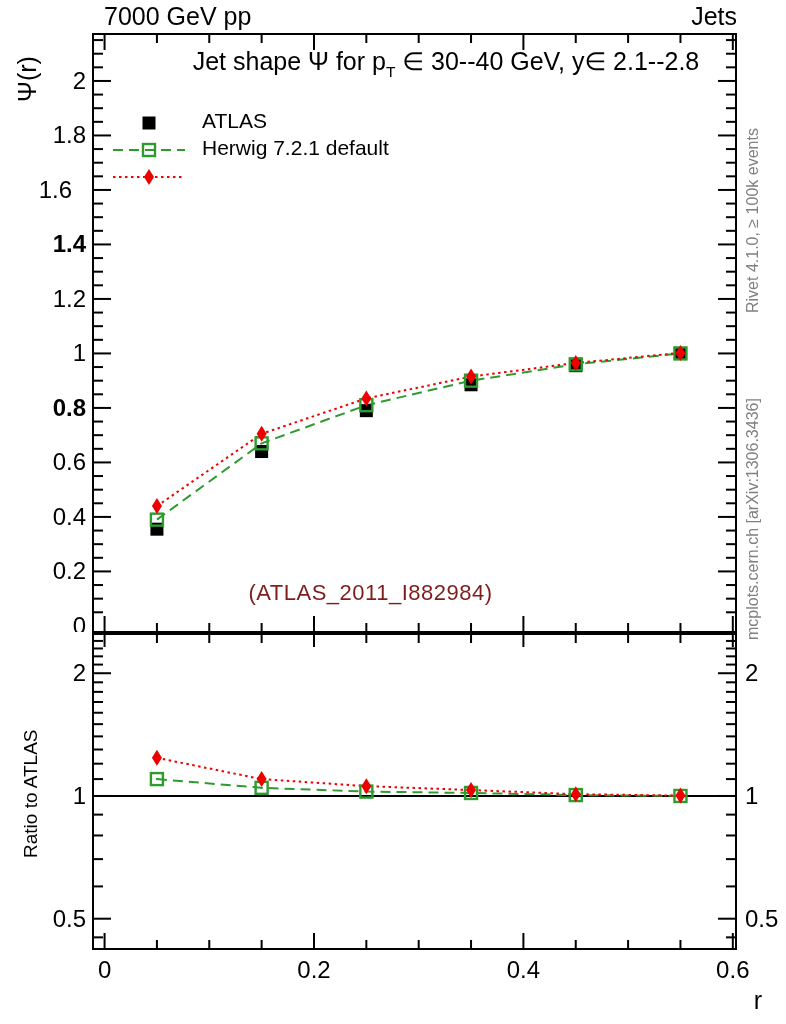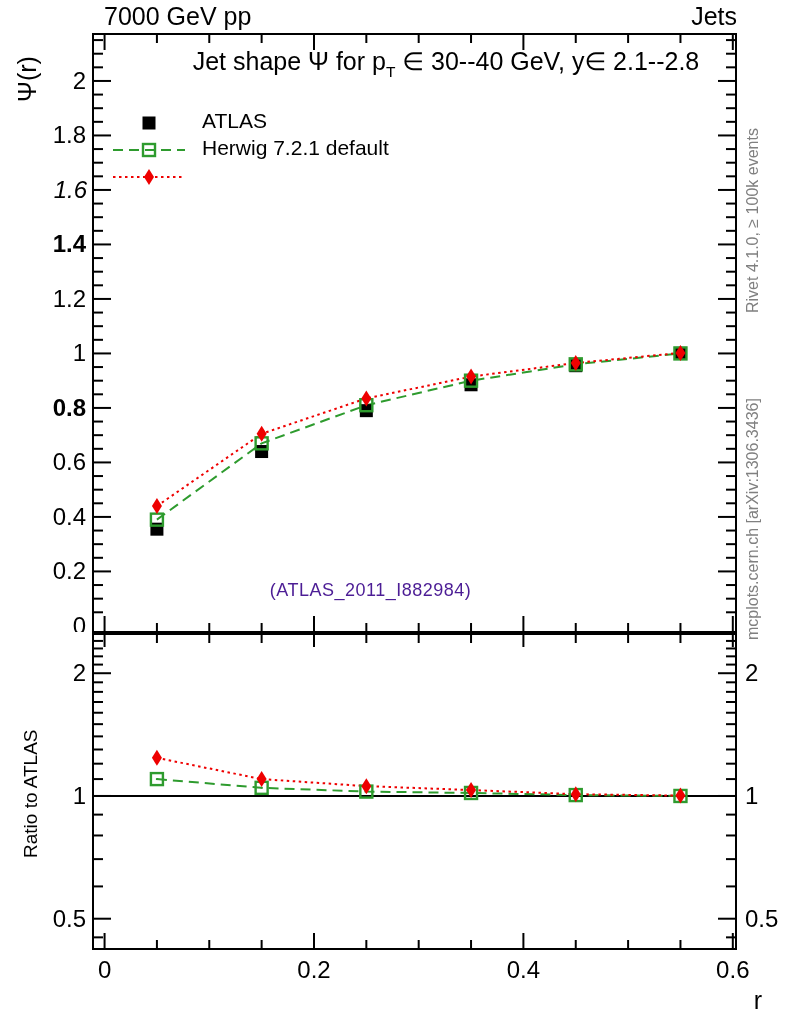--- a/index.html
+++ b/index.html
@@ -13,21 +13,21 @@
   .header-right{position:absolute;right:49px;top:2px;font-size:25px;}
   .plot-title{position:absolute;left:92px;top:47px;width:708px;text-align:center;font-size:25px;}
   .plot-title .sub{font-size:0.62em;vertical-align:-0.45em;}
   .vtext{position:absolute;transform-origin:0 0;transform:rotate(-90deg);white-space:nowrap;}
   #ylabel-main{left:13px;top:102px;font-size:25px;}
   #ylabel-ratio{left:20px;top:858px;font-size:19px;}
   .note{color:#808080;font-size:16px;}
   #note-top{left:744px;top:313px;}
   #note-bottom{left:744px;top:640px;}
   .watermark{position:absolute;left:92px;top:580px;width:557px;text-align:center;
-             font-size:18px;color:#4c1d95;letter-spacing:0.5px;}
+             font-size:22px;color:#7f1d1d;letter-spacing:0.5px;}
   .xlabel{position:absolute;right:24px;top:986px;font-size:25px;}
   .legend{position:absolute;left:110px;top:106px;}
   .legend-row{display:flex;align-items:flex-end;height:27px;}
   .legend-row svg{width:78px;height:20px;flex:0 0 78px;}
   .legend-label{margin-left:14px;font-size:21px;white-space:nowrap;}
   .ticklabel{position:absolute;font-size:24px;line-height:26px;}
   #main-ylabels{position:absolute;left:0;top:0;width:92px;height:632px;overflow:hidden;}
   #ratio-ylabels-left{position:absolute;left:0;top:0;width:92px;height:1024px;}
   #ratio-ylabels-right{position:absolute;left:737px;top:0;width:49px;height:1024px;}
   #x-labels{position:absolute;left:0;top:0;width:786px;height:1024px;}
@@ -318,21 +318,21 @@
 
   <div id="main-ylabels">
       <div class="ticklabel" style="right: 6px; top: 612.916px;">0</div>
       <div class="ticklabel" style="right: 6px; top: 558.42px;">0.2</div>
       <div class="ticklabel" style="right: 6px; top: 503.924px;">0.4</div>
       <div class="ticklabel" style="right: 6px; top: 449.428px;">0.6</div>
       <div class="ticklabel" style="right: 6px; top: 394.932px; font-weight: bold;">0.8</div>
       <div class="ticklabel" style="right: 6px; top: 340.436px;">1</div>
       <div class="ticklabel" style="right: 6px; top: 285.94px;">1.2</div>
       <div class="ticklabel" style="right: 6px; top: 231.444px; font-weight: bold;">1.4</div>
-      <div class="ticklabel" style="right: 5px; top: 176.948px; font-style: italic;">1.6</div>
+      <div class="ticklabel" style="right: 20px; top: 176.948px;">1.6</div>
       <div class="ticklabel" style="right: 6px; top: 122.452px; margin-left: 12px;">1.8</div>
       <div class="ticklabel" style="right: 6px; top: 67.9564px;">2</div>
     </div>
   <div id="ratio-ylabels-left">
       <div class="ticklabel" style="right: 6px; top: 660.221px;">2</div>
       <div class="ticklabel" style="right: 6px; top: 782.962px;">1</div>
       <div class="ticklabel" style="right: 6px; top: 905.704px;">0.5</div>
     </div>
   <div id="ratio-ylabels-right">
       <div class="ticklabel" style="left: 8px; top: 660.221px;">2</div>

